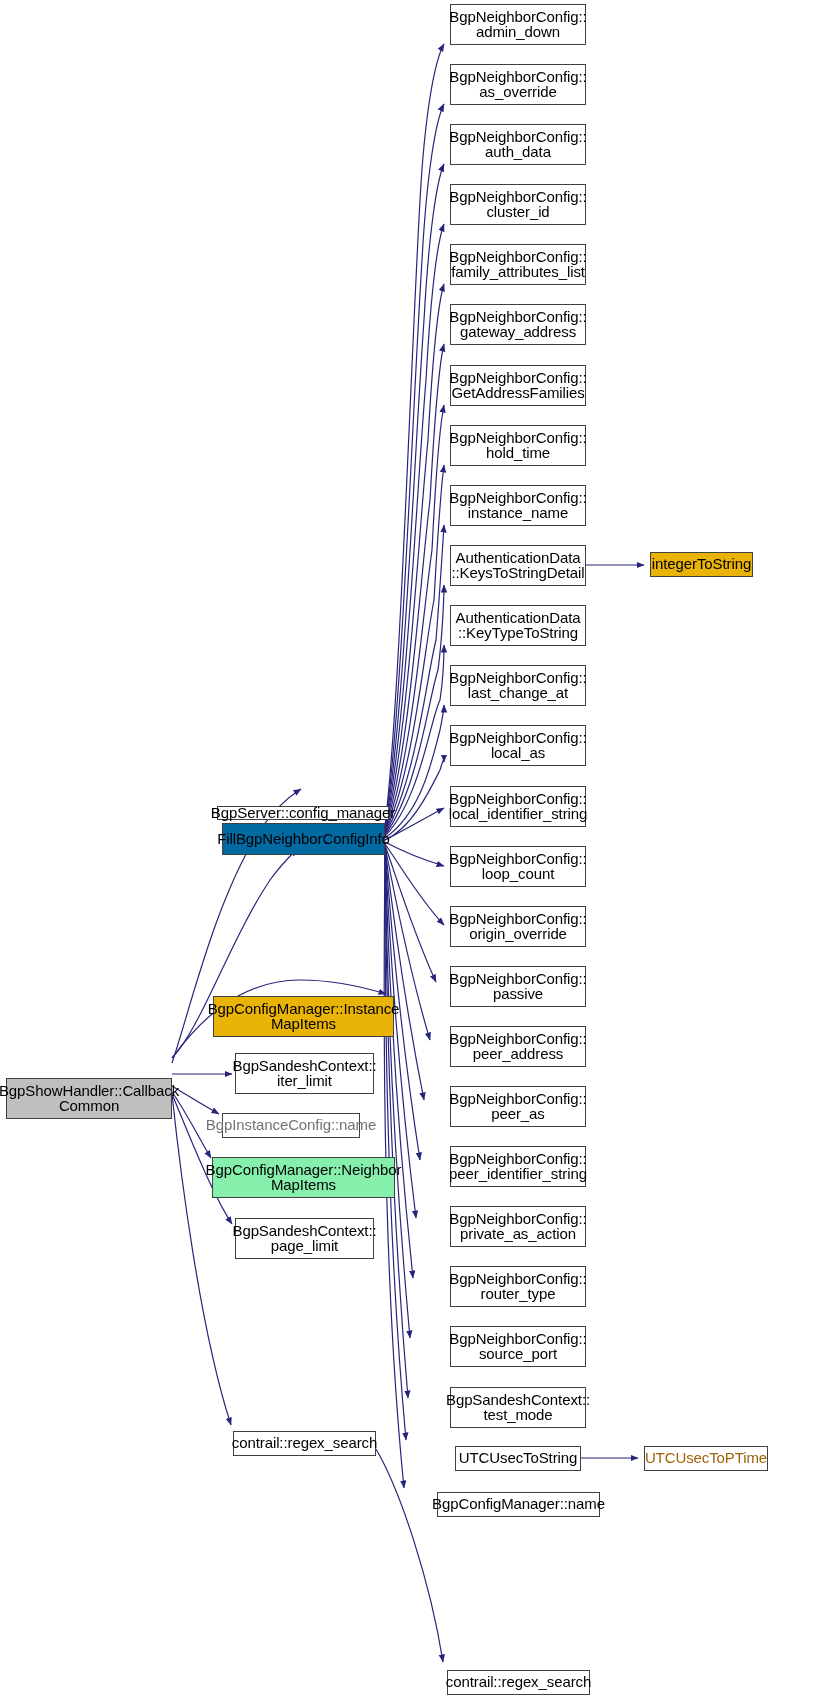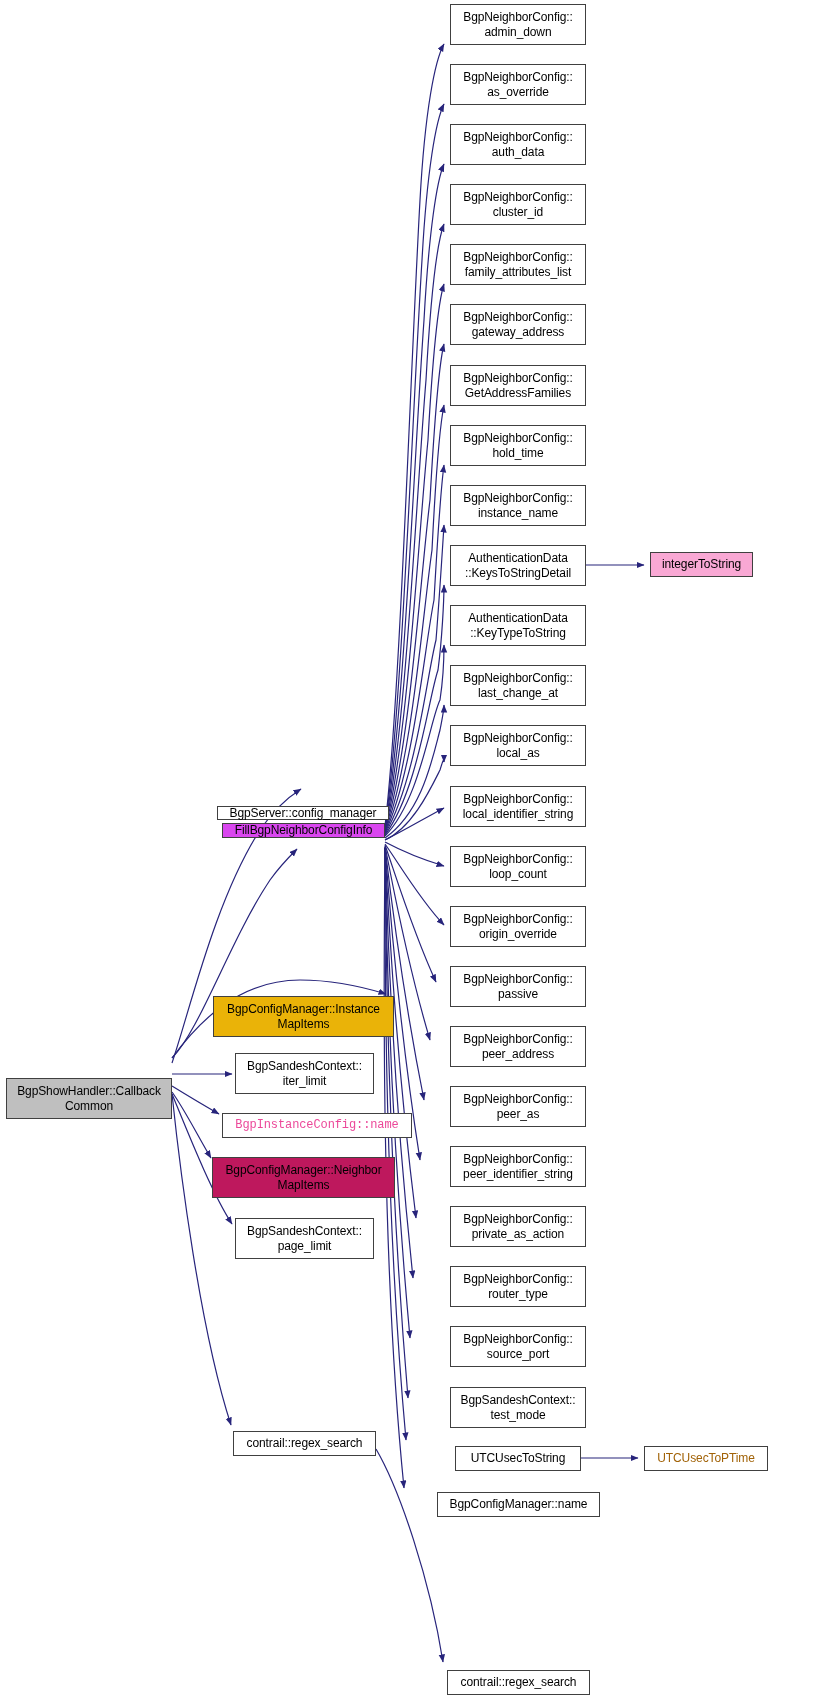--- a/index.html
+++ b/index.html
@@ -23,21 +23,21 @@
     width: 836px;
     height: 1707px;
     pointer-events: none;
   }
   .node {
     position: absolute;
     box-sizing: border-box;
     border: 1px solid #404040;
     background: #ffffff;
     color: #000000;
-    font-size: 12px;
+    font-size: 15px;
     line-height: 14.6px;
     display: flex;
     align-items: center;
     justify-content: center;
     text-align: center;
     white-space: pre-line;
     letter-spacing: -0.1px;
     z-index: 2;
   }
   .node.highlight {
@@ -141,30 +141,30 @@
 private_as_action</div>
       <div class="node" style="left: 450px; top: 1266px; width: 136px; height: 41px; background: rgb(255, 255, 255); border-color: rgb(64, 64, 64); color: rgb(0, 0, 0);">BgpNeighborConfig::
 router_type</div>
       <div class="node" style="left: 450px; top: 1326px; width: 136px; height: 41px; background: rgb(255, 255, 255); border-color: rgb(64, 64, 64); color: rgb(0, 0, 0);">BgpNeighborConfig::
 source_port</div>
       <div class="node" style="left: 450px; top: 1387px; width: 136px; height: 41px; background: rgb(255, 255, 255); border-color: rgb(64, 64, 64); color: rgb(0, 0, 0);">BgpSandeshContext::
 test_mode</div>
       <div class="node" style="left: 455px; top: 1446px; width: 126px; height: 25px; background: rgb(255, 255, 255); border-color: rgb(64, 64, 64); color: rgb(0, 0, 0);">UTCUsecToString</div>
       <div class="node" style="left: 437px; top: 1492px; width: 163px; height: 25px; background: rgb(255, 255, 255); border-color: rgb(64, 64, 64); color: rgb(0, 0, 0);">BgpConfigManager::name</div>
       <div class="node" style="left: 447px; top: 1670px; width: 143px; height: 25px; background: rgb(255, 255, 255); border-color: rgb(64, 64, 64); color: rgb(0, 0, 0);">contrail::regex_search</div>
-      <div class="node" style="left: 650px; top: 552px; width: 103px; height: 25px; background: #f9a8d4; border-color: rgb(64, 64, 64); color: rgb(0, 0, 0);">integerToString</div>
+      <div class="node" style="left: 650px; top: 552px; width: 103px; height: 25px; background: #eab308; border-color: rgb(64, 64, 64); color: rgb(0, 0, 0);">integerToString</div>
       <div class="node" style="left: 644px; top: 1446px; width: 124px; height: 25px; background: rgb(255, 255, 255); border-color: rgb(64, 64, 64); color: #a16207;">UTCUsecToPTime</div>
       <div class="node" style="left: 217px; top: 776px; width: 172px; height: 14px; background: rgb(255, 255, 255); border-color: rgb(64, 64, 64); color: rgb(0, 0, 0); margin-top: 30px;">BgpServer::config_manager</div>
-      <div class="node" style="left: 222px; top: 823px; width: 163px; height: 15px; background: #d946ef; border-color: rgb(64, 64, 64); color: rgb(0, 0, 0);">FillBgpNeighborConfigInfo</div>
+      <div class="node" style="left: 222px; top: 823px; width: 163px; height: 32px; background: #0369a1; border-color: rgb(64, 64, 64); color: rgb(0, 0, 0);">FillBgpNeighborConfigInfo</div>
       <div class="node" style="left: 213px; top: 996px; width: 181px; height: 41px; background: #eab308; border-color: rgb(64, 64, 64); color: rgb(0, 0, 0);">BgpConfigManager::Instance
 MapItems</div>
       <div class="node" style="left: 235px; top: 1053px; width: 139px; height: 41px; background: rgb(255, 255, 255); border-color: rgb(64, 64, 64); color: rgb(0, 0, 0);">BgpSandeshContext::
 iter_limit</div>
-      <div class="node" style="left: 222px; top: 1113px; width: 190px; height: 25px; background: rgb(255, 255, 255); border-color: rgb(64, 64, 64); color: #ec4899; font-family: Liberation Mono, monospace;">BgpInstanceConfig::name</div>
-      <div class="node" style="left: 212px; top: 1157px; width: 183px; height: 41px; background: #be185d; border-color: rgb(64, 64, 64); color: rgb(0, 0, 0);">BgpConfigManager::Neighbor
+      <div class="node" style="left: 222px; top: 1113px; width: 138px; height: 25px; background: rgb(255, 255, 255); border-color: rgb(64, 64, 64); color: #737373;">BgpInstanceConfig::name</div>
+      <div class="node" style="left: 212px; top: 1157px; width: 183px; height: 41px; background: #86efac; border-color: rgb(64, 64, 64); color: rgb(0, 0, 0);">BgpConfigManager::Neighbor
 MapItems</div>
       <div class="node" style="left: 235px; top: 1218px; width: 139px; height: 41px; background: rgb(255, 255, 255); border-color: rgb(64, 64, 64); color: rgb(0, 0, 0);">BgpSandeshContext::
 page_limit</div>
       <div class="node" style="left: 233px; top: 1431px; width: 143px; height: 25px; background: rgb(255, 255, 255); border-color: rgb(64, 64, 64); color: rgb(0, 0, 0);">contrail::regex_search</div>
       <div class="node highlight" style="left: 6px; top: 1053px; width: 166px; height: 41px; background: rgb(191, 191, 191); border-color: rgb(64, 64, 64); color: rgb(0, 0, 0);">BgpShowHandler::Callback
 Common</div>
     </div>
 </div>
 
 </body></html>

